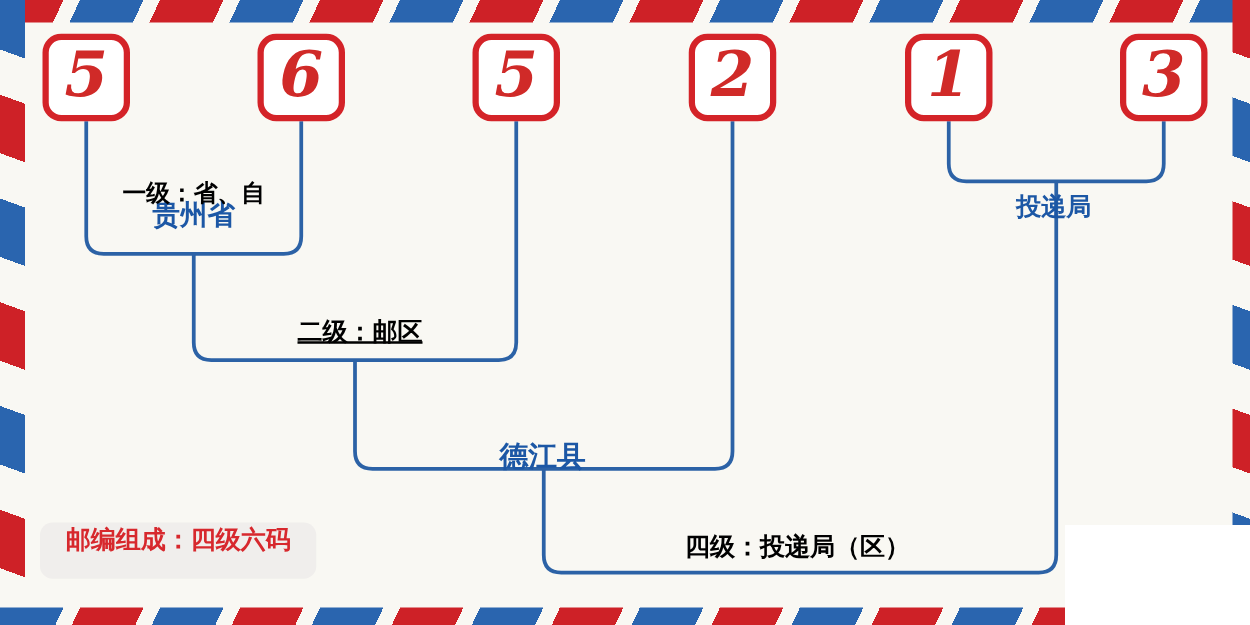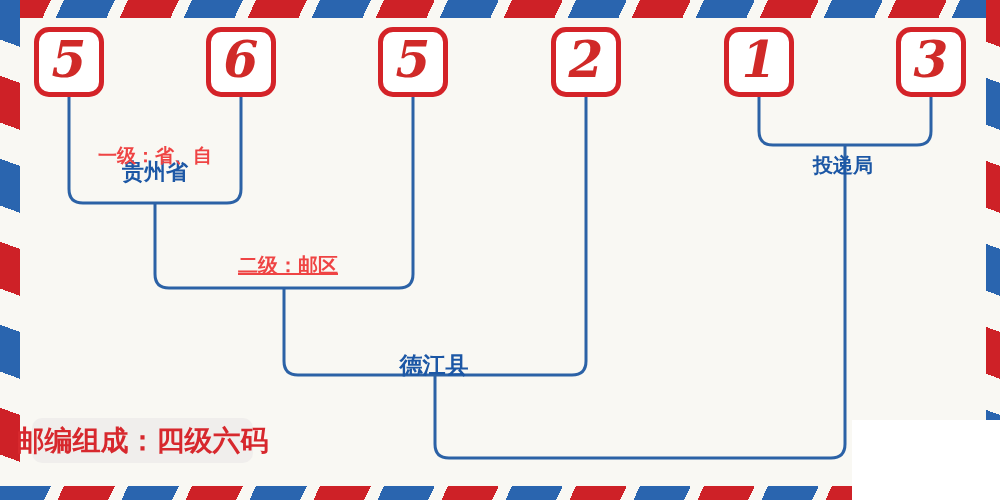--- a/index.html
+++ b/index.html
@@ -58,35 +58,35 @@
   .connectors{position:absolute;left:0;top:0;}
   
   .lbl{
     position:absolute;
     transform:translateX(-50%);
     white-space:nowrap;
     font-weight:bold;
     text-align:center;
   }
   .lbl.blue{color:#1c57a5;margin-top:42px;}
-  .lbl.red{color:#ef4444;}
+  .lbl.red{color:#000000;}
   .lvl1-name{left:155px;top:115px;font-size:22px;}
   .lvl1-desc{left:155px;top:145px;font-size:19px;line-height:22px;}
   .lvl2-desc{left:288px;top:252px;font-size:20px;text-decoration:underline;}
   .lvl3-name{left:434px;top:308px;font-size:23px;text-align:center;}
   .lvl3-desc{left:434px;top:340px;font-size:20px;}
   .lvl4-name{left:636px;top:393px;font-size:19px;}
   .lvl4-desc{left:638px;top:424px;font-size:20px;}
   .delivery-name{left:843px;top:110px;font-size:20px;}
   
   .badge{
     position:absolute;left:32px;top:418px;width:221px;height:45px;
     background:#f0eeec;border-radius:10px;
-    display:flex;align-items:center;justify-content:center;
-    font-size:28px;font-weight:bold;color:#d7282d;
+    display:flex;justify-content:center;
+    font-size:20px;font-weight:bold;color:#d7282d;
     white-space:nowrap;
   }
 </style>
 </head>
 <body>
 
 <div class="stage">
 
   <div class="band band-top"></div>
   <div class="band band-bottom"></div>
@@ -125,20 +125,21 @@
 
   <div class="lbl blue lvl1-name">贵州省</div>
   <div class="lbl red lvl1-desc">
     <div>一级：省、自</div>
   </div>
 
   <div class="lbl red lvl2-desc">二级：邮区</div>
 
   <div class="lbl blue lvl3-name">德江县</div>
 
+  <div class="lbl red lvl4-desc">四级：投递局（区）</div>
 
   <div class="lbl blue delivery-name">投递局</div>
 
   <div class="badge">
     <span>邮编组成：四级六码</span>
   </div>
 
 </div>
 
 </body></html>

